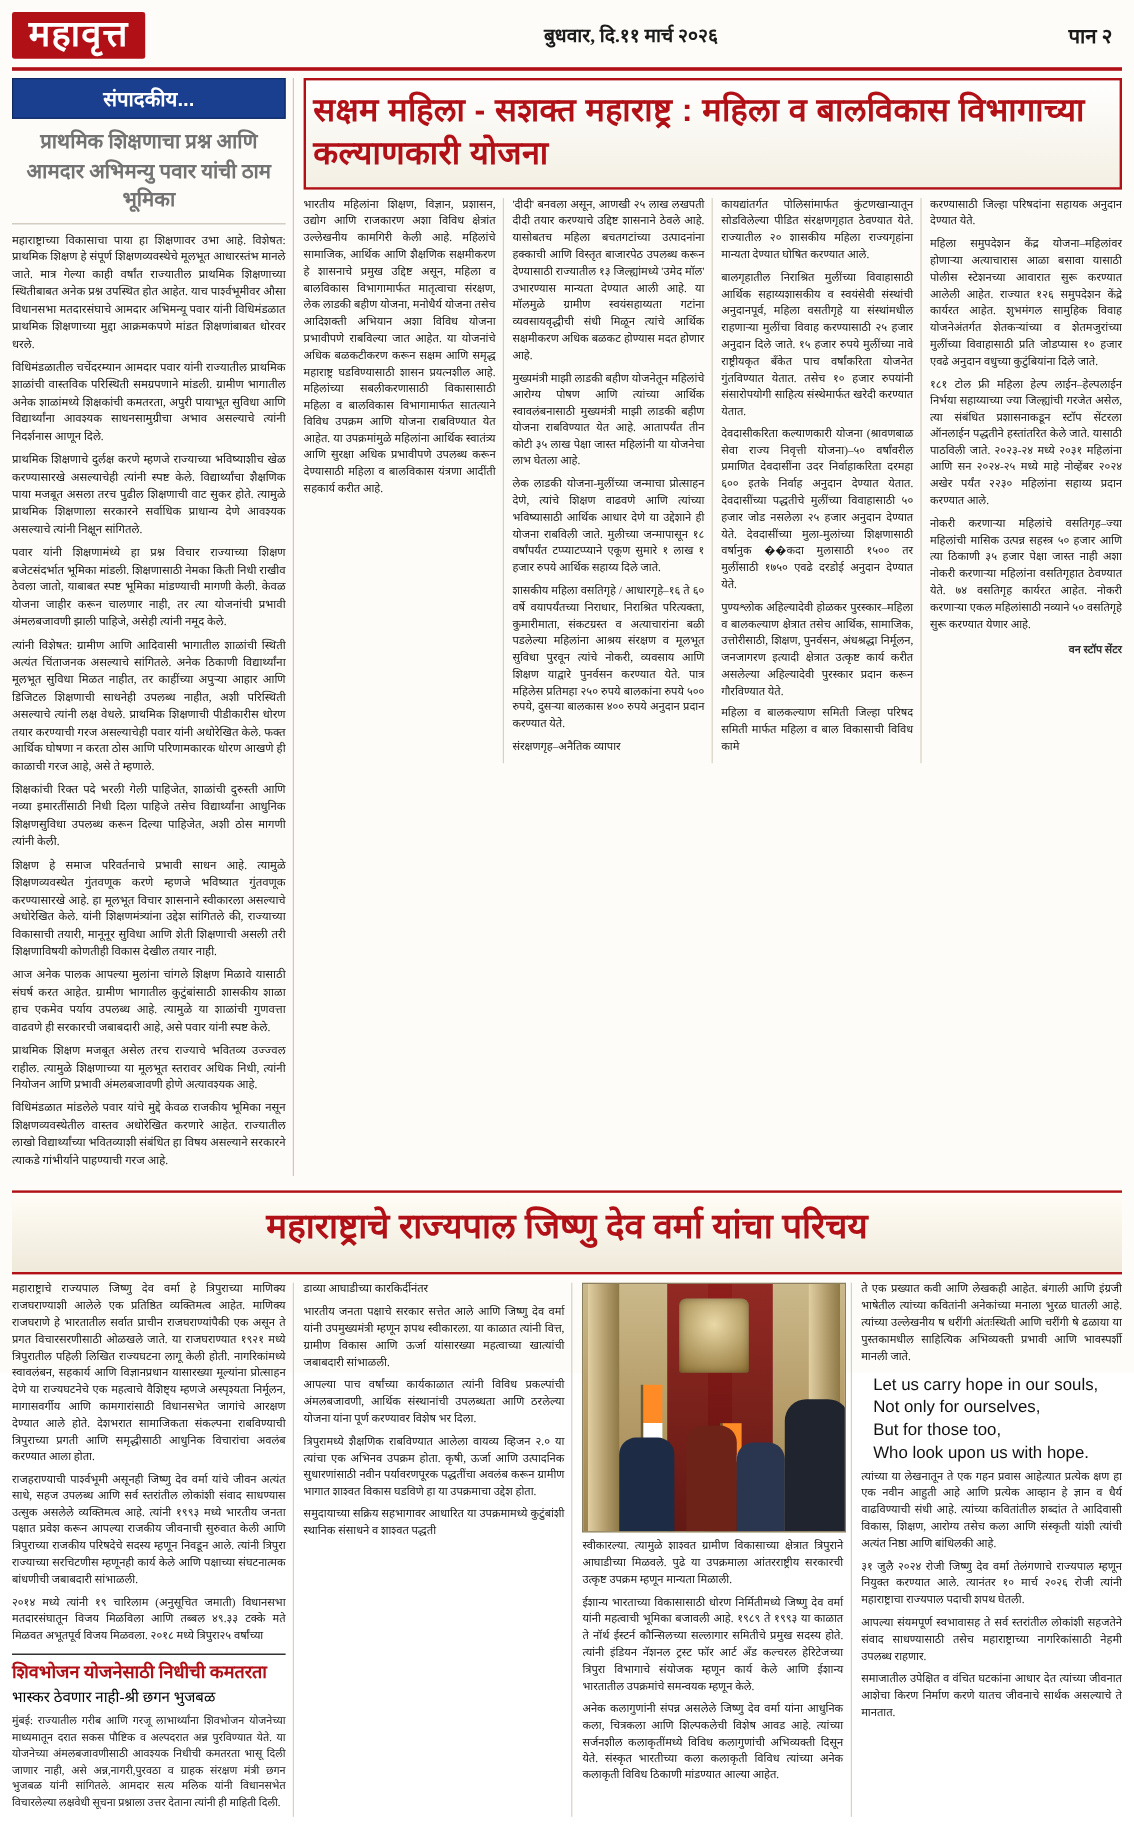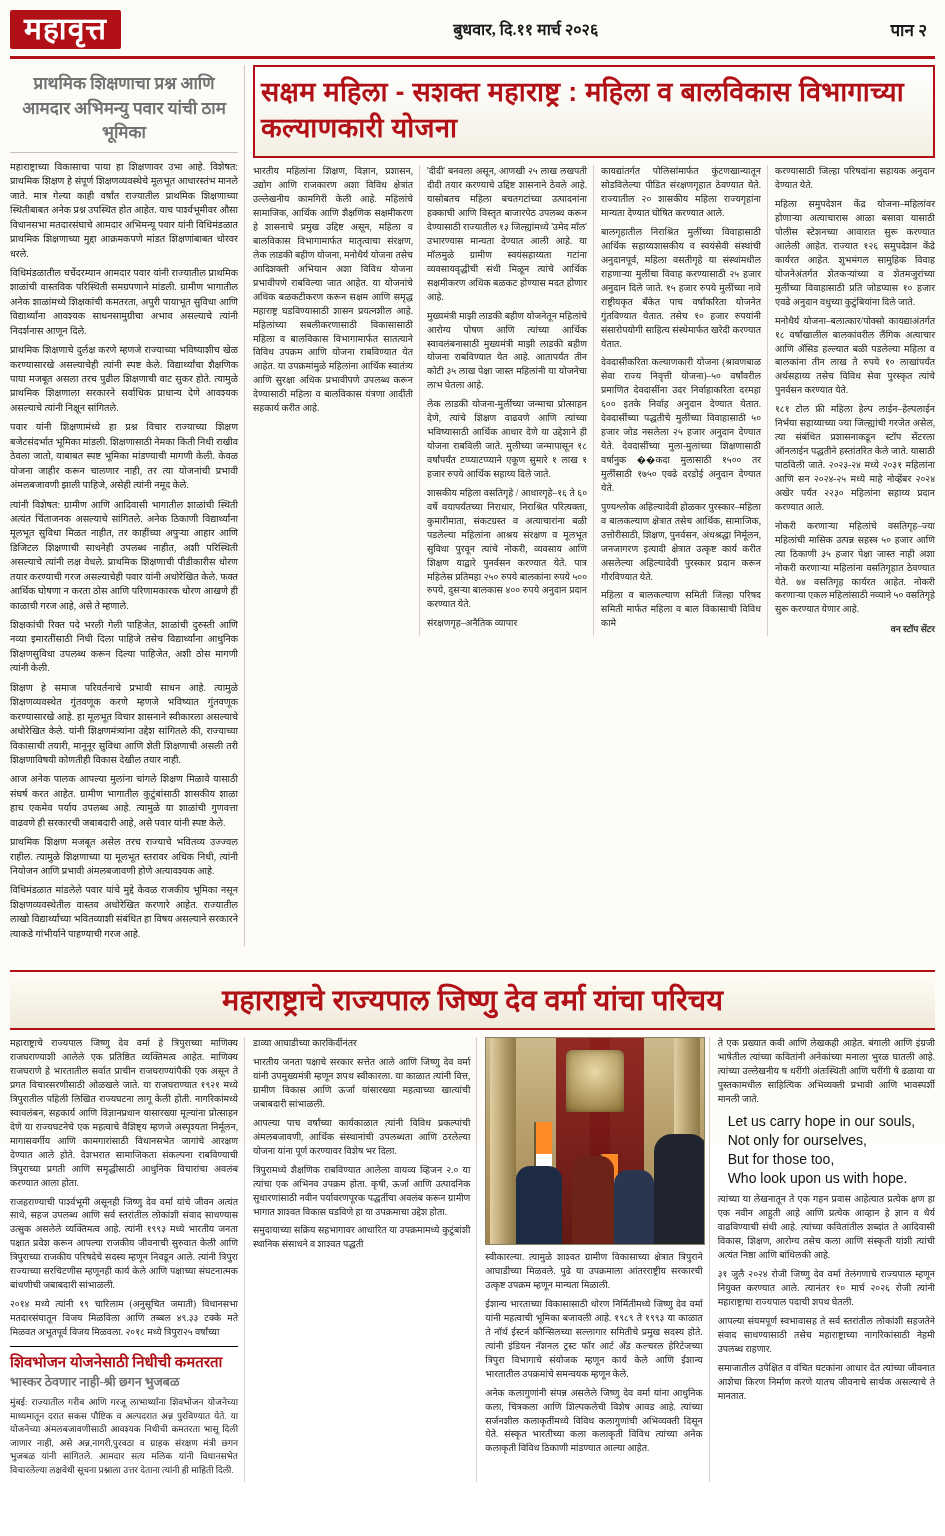--- a/index.html
+++ b/index.html
@@ -96,29 +96,29 @@
   .lead-cols p{
     font-size:9.3px;line-height:1.5;
     text-align:justify;margin:0 0 5px 0;
   }
   .sig{
     text-align:right;font-size:9px;font-weight:bold;
     margin-top:2px;color:#333;
   }
   
   .band2{
-    margin-top:24px;
+    margin-top:12px;
     border-top:2px solid #b11116;
     border-bottom:2px solid #b11116;
     background:linear-gradient(#fffdf6,#efe9da);
     color:#b11116;
     font-family:"Liberation Sans", sans-serif;
     font-weight:bold;font-size:29px;
     text-align:center;
-    padding:7px 4px 10px 4px;
+    padding:7px 4px 20px 4px;
   }
   
   .lower{
     display:flex;gap:8px;margin-top:7px;
   }
   .lower .lcol{
     flex:1;
     border-right:1px solid #d7d1c3;
     padding-right:6px;
   }
@@ -174,39 +174,40 @@
     font-size:14px;line-height:1.35;
     color:#111;margin:4px 0 6px 10px;
   }
   
   .redhead{
     color:#b11116;font-weight:bold;font-size:15px;
     line-height:1.35;border-top:1px solid #000000;
     padding-top:5px;margin-top:6px;
   }
   .subred{
-    color:#737373;font-weight:bold;font-size:12.5px;
+    color:#000000;font-weight:normal;font-size:12.5px;
     line-height:1.35;margin:2px 0 5px 0;
   }
   .tiny p{font-size:9px;line-height:1.5;text-align:justify;margin:0 0 5px 0;}
 </style>
 </head>
 <body>
 
 <div class="page">
 
   <div class="masthead">
     <div class="logo-box">महावृत्त</div>
     <div class="masthead-date">बुधवार, दि.११ मार्च २०२६</div>
     <div class="masthead-page">पान २</div>
   </div>
 
   <div class="top-area">
 
     <div class="editorial-col">
+      <div class="edit-band">संपादकीय...</div>
       <div class="edit-head">प्राथमिक शिक्षणाचा प्रश्न आणि आमदार अभिमन्यु पवार यांची ठाम भूमिका</div>
       <div class="edit-body">
         <p>महाराष्ट्राच्या विकासाचा पाया हा शिक्षणावर उभा आहे. विशेषत: प्राथमिक शिक्षण हे संपूर्ण शिक्षणव्यवस्थेचे मूलभूत आधारस्तंभ मानले जाते. मात्र गेल्या काही वर्षांत राज्यातील प्राथमिक शिक्षणाच्या स्थितीबाबत अनेक प्रश्न उपस्थित होत आहेत. याच पार्श्वभूमीवर औसा विधानसभा मतदारसंघाचे आमदार अभिमन्यू पवार यांनी विधिमंडळात प्राथमिक शिक्षणाच्या मुद्दा आक्रमकपणे मांडत शिक्षणांबाबत धोरवर धरले.</p>
         <p>विधिमंडळातील चर्चेदरम्यान आमदार पवार यांनी राज्यातील प्राथमिक शाळांची वास्तविक परिस्थिती समग्रपणाने मांडली. ग्रामीण भागातील अनेक शाळांमध्ये शिक्षकांची कमतरता, अपुरी पायाभूत सुविधा आणि विद्यार्थ्यांना आवश्यक साधनसामुग्रीचा अभाव असल्याचे त्यांनी निदर्शनास आणून दिले.</p>
         <p>प्राथमिक शिक्षणाचे दुर्लक्ष करणे म्हणजे राज्याच्या भविष्याशीच खेळ करण्यासारखे असल्याचेही त्यांनी स्पष्ट केले. विद्यार्थ्यांचा शैक्षणिक पाया मजबूत असला तरच पुढील शिक्षणाची वाट सुकर होते. त्यामुळे प्राथमिक शिक्षणाला सरकारने सर्वाधिक प्राधान्य देणे आवश्यक असल्याचे त्यांनी निक्षून सांगितले.</p>
         <p>पवार यांनी शिक्षणामंध्ये हा प्रश्न विचार राज्याच्या शिक्षण बजेटसंदर्भात भूमिका मांडली. शिक्षणासाठी नेमका किती निधी राखीव ठेवला जातो, याबाबत स्पष्ट भूमिका मांडण्याची मागणी केली. केवळ योजना जाहीर करून चालणार नाही, तर त्या योजनांची प्रभावी अंमलबजावणी झाली पाहिजे, असेही त्यांनी नमूद केले.</p>
         <p>त्यांनी विशेषत: ग्रामीण आणि आदिवासी भागातील शाळांची स्थिती अत्यंत चिंताजनक असल्याचे सांगितले. अनेक ठिकाणी विद्यार्थ्यांना मूलभूत सुविधा मिळत नाहीत, तर काहींच्या अपुऱ्या आहार आणि डिजिटल शिक्षणाची साधनेही उपलब्ध नाहीत, अशी परिस्थिती असल्याचे त्यांनी लक्ष वेधले. प्राथमिक शिक्षणाची पीडीकारीस धोरण तयार करण्याची गरज असल्याचेही पवार यांनी अधोरेखित केले. फक्त आर्थिक घोषणा न करता ठोस आणि परिणामकारक धोरण आखणे ही काळाची गरज आहे, असे ते म्हणाले.</p>
         <p>शिक्षकांची रिक्त पदे भरली गेली पाहिजेत, शाळांची दुरुस्ती आणि नव्या इमारतींसाठी निधी दिला पाहिजे तसेच विद्यार्थ्यांना आधुनिक शिक्षणसुविधा उपलब्ध करून दिल्या पाहिजेत, अशी ठोस मागणी त्यांनी केली.</p>
         <p>शिक्षण हे समाज परिवर्तनाचे प्रभावी साधन आहे. त्यामुळे शिक्षणव्यवस्थेत गुंतवणूक करणे म्हणजे भविष्यात गुंतवणूक करण्यासारखे आहे. हा मूलभूत विचार शासनाने स्वीकारला असल्याचे अधोरेखित केले. यांनी शिक्षणमंत्र्यांना उद्देश सांगितले की, राज्याच्या विकासाची तयारी, मानूनूर सुविधा आणि शेती शिक्षणाची असली तरी शिक्षणाविषयी कोणतीही विकास देखील तयार नाही.</p>
         <p>आज अनेक पालक आपल्या मुलांना चांगले शिक्षण मिळावे यासाठी संघर्ष करत आहेत. ग्रामीण भागातील कुटुंबांसाठी शासकीय शाळा हाच एकमेव पर्याय उपलब्ध आहे. त्यामुळे या शाळांची गुणवत्ता वाढवणे ही सरकारची जबाबदारी आहे, असे पवार यांनी स्पष्ट केले.</p>
@@ -235,21 +236,20 @@
           <p>कायद्यांतर्गत पोलिसांमार्फत कुंटणखान्यातून सोडविलेल्या पीडित संरक्षणगृहात ठेवण्यात येते. राज्यातील २० शासकीय महिला राज्यगृहांना मान्यता देण्यात घोषित करण्यात आले.</p>
           <p>बालगृहातील निराश्रित मुलींच्या विवाहासाठी आर्थिक सहाय्यशासकीय व स्वयंसेवी संस्थांची अनुदानपूर्व, महिला वसतीगृहे या संस्थांमधील राहणाऱ्या मुलींचा विवाह करण्यासाठी २५ हजार अनुदान दिले जाते. १५ हजार रुपये मुलींच्या नावे राष्ट्रीयकृत बँकेत पाच वर्षांकरिता योजनेत गुंतविण्यात येतात. तसेच १० हजार रुपयांनी संसारोपयोगी साहित्य संस्थेमार्फत खरेदी करण्यात येतात.</p>
           <p>देवदासीकरिता कल्याणकारी योजना (श्रावणबाळ सेवा राज्य निवृत्ती योजना)–५० वर्षांवरील प्रमाणित देवदासींना उदर निर्वाहाकरिता दरमहा ६०० इतके निर्वाह अनुदान देण्यात येतात. देवदासींच्या पद्धतीचे मुलींच्या विवाहासाठी ५० हजार जोड नसलेला २५ हजार अनुदान देण्यात येते. देवदासींच्या मुला-मुलांच्या शिक्षणासाठी वर्षानुक ��कदा मुलासाठी १५०० तर मुलींसाठी १७५० एवढे दरडोई अनुदान देण्यात येते.</p>
           <p>पुण्यश्लोक अहिल्यादेवी होळकर पुरस्कार–महिला व बालकल्याण क्षेत्रात तसेच आर्थिक, सामाजिक, उत्तोरीसाठी, शिक्षण, पुनर्वसन, अंधश्रद्धा निर्मूलन, जनजागरण इत्यादी क्षेत्रात उत्कृष्ट कार्य करीत असलेल्या अहिल्यादेवी पुरस्कार प्रदान करून गौरविण्यात येते.</p>
           <p>महिला व बालकल्याण समिती जिल्हा परिषद समिती मार्फत महिला व बाल विकासाची विविध कामे</p>
         </div>
 
         <div class="col">
           <p>करण्यासाठी जिल्हा परिषदांना सहायक अनुदान देण्यात येते.</p>
           <p>महिला समुपदेशन केंद्र योजना–महिलांवर होणाऱ्या अत्याचारास आळा बसावा यासाठी पोलीस स्टेशनच्या आवारात सुरू करण्यात आलेली आहेत. राज्यात १२६ समुपदेशन केंद्रे कार्यरत आहेत. शुभमंगल सामुहिक विवाह योजनेअंतर्गत शेतकऱ्यांच्या व शेतमजुरांच्या मुलींच्या विवाहासाठी प्रति जोडप्यास १० हजार एवढे अनुदान वधुच्या कुटुंबियांना दिले जाते.</p>
-          <p>मनोधैर्य योजना–बलात्कार/पोक्सो कायद्याअंतर्गत १८ वर्षांखालील बालकांवरील लैंगिक अत्याचार आणि अ‍ॅसिड हल्ल्यात बळी पडलेल्या महिला व बालकांना तीन लाख ते रुपये १० लाखांपर्यंत अर्थसहाय्य तसेच विविध सेवा पुरस्कृत त्यांचे पुनर्वसन करण्यात येते.</p>
           <p>१८१ टोल फ्री महिला हेल्प लाईन–हेल्पलाईन निर्भया सहाय्याच्या ज्या जिल्ह्यांची गरजेत असेल, त्या संबंधित प्रशासनाकडून स्टॉप सेंटरला ऑनलाईन पद्धतीने हस्तांतरित केले जाते. यासाठी पाठविली जाते. २०२३-२४ मध्ये २०३१ महिलांना आणि सन २०२४-२५ मध्ये माहे नोव्हेंबर २०२४ अखेर पर्यंत २२३० महिलांना सहाय्य प्रदान करण्यात आले.</p>
           <p>नोकरी करणाऱ्या महिलांचे वसतिगृह–ज्या महिलांची मासिक उत्पन्न सहस्त्र ५० हजार आणि त्या ठिकाणी ३५ हजार पेक्षा जास्त नाही अशा नोकरी करणाऱ्या महिलांना वसतिगृहात ठेवण्यात येते. ७४ वसतिगृह कार्यरत आहेत. नोकरी करणाऱ्या एकल महिलांसाठी नव्याने ५० वसतिगृहे सुरू करण्यात येणार आहे.</p>
           <div class="sig">वन स्टॉप सेंटर</div>
         </div>
 
       </div>
     </div>
   </div>
 
   <div class="band2">महाराष्ट्राचे राज्यपाल जिष्णु देव वर्मा यांचा परिचय</div>

